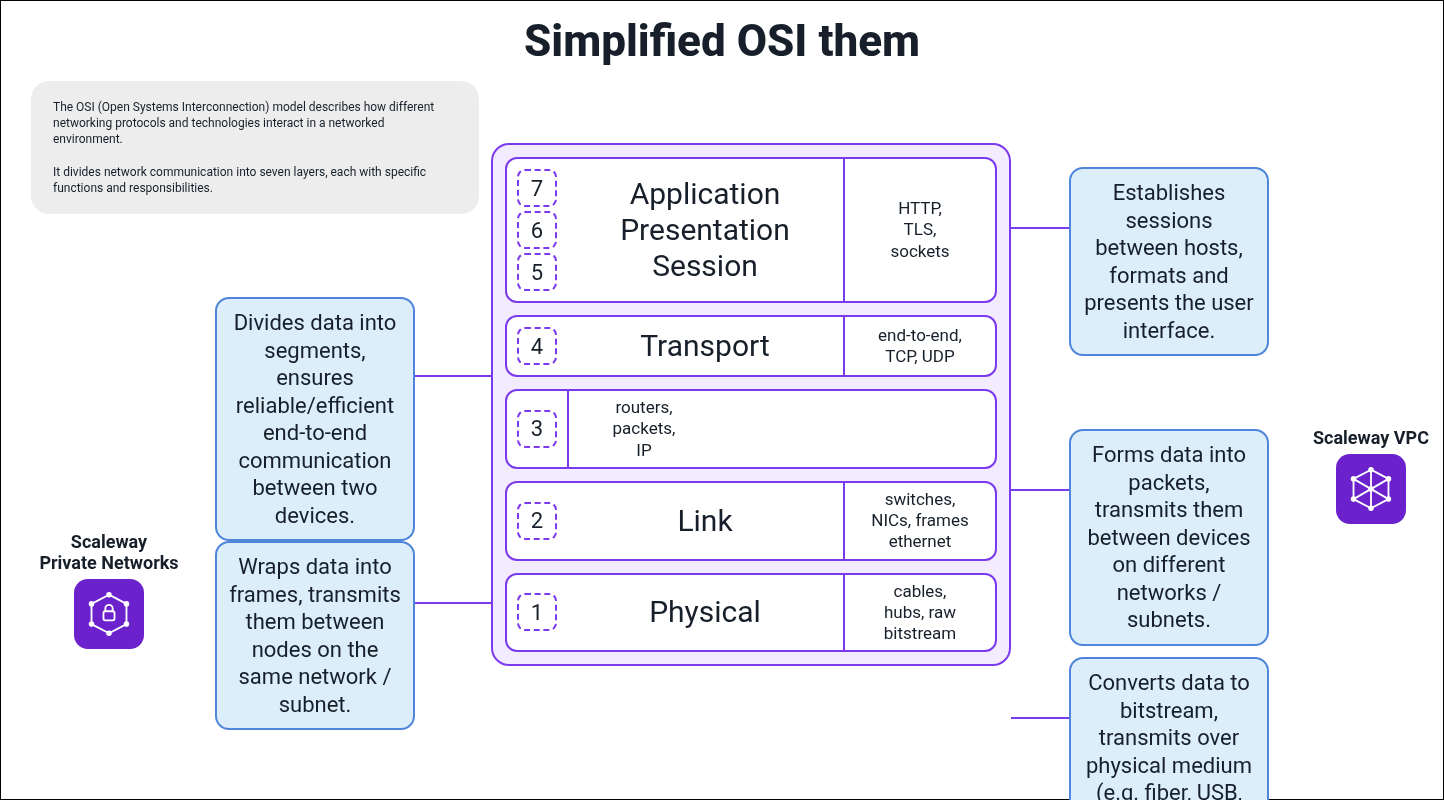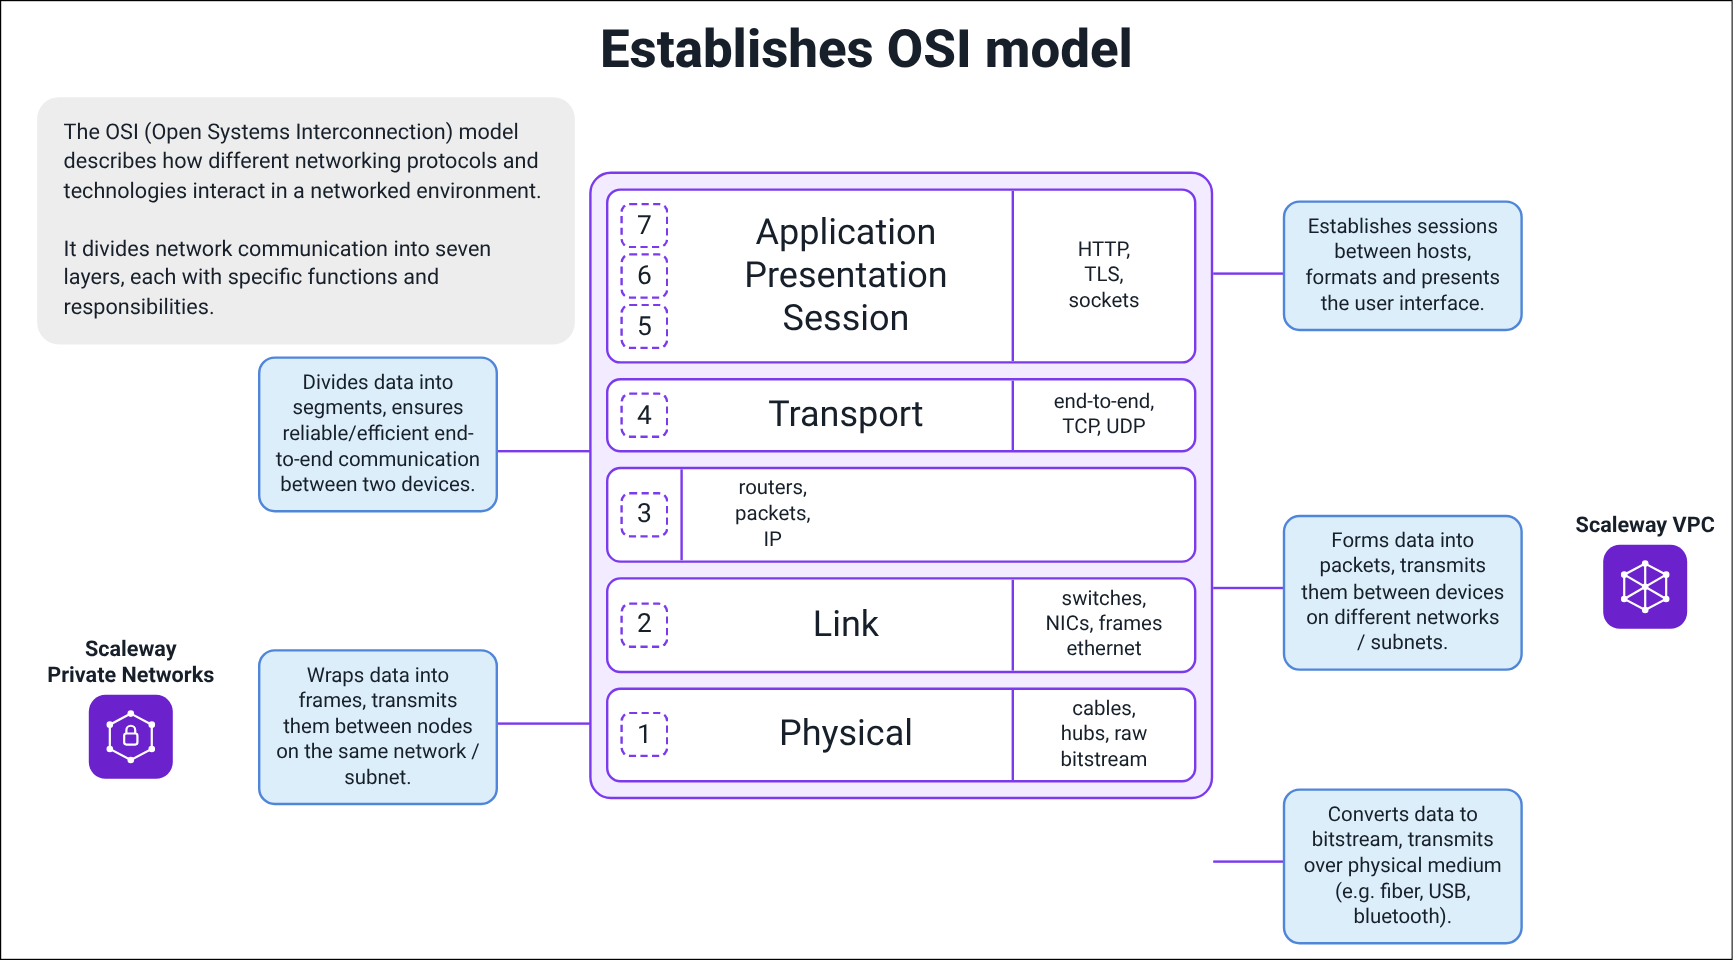--- a/index.html
+++ b/index.html
@@ -33,21 +33,21 @@
     font-weight: 800;
   }
   .intro {
     position:absolute;
     left: 30px;
     top: 80px;
     width: 448px;
     background: var(--gray-bg);
     border-radius: 18px;
     padding: 18px 22px;
-    font-size: 18px;
+    font-size: 12px;
     line-height: 1.35;
     white-space: pre-line;
   }
   .stack {
     position:absolute;
     left: 490px;
     top: 142px;
     width: 520px;
     background: var(--purple-light);
     border: 2px solid var(--purple-border);
@@ -107,21 +107,21 @@
     padding: 6px 8px;
     white-space:pre-line;
   }
   .note {
     position:absolute;
     width: 200px;
     background: var(--blue-light);
     border: 2px solid var(--blue-border);
     border-radius: 14px;
     padding: 10px 12px;
-    font-size:17px;
+    font-size:22px;
     line-height:1.25;
     text-align:center;
   }
   .connector {
     position:absolute;
     height:2px;
     background: var(--purple-border);
   }
   .badge {
     position:absolute;
@@ -143,21 +143,21 @@
     align-items:center;
     justify-content:center;
   }
   .badge-icon svg { width:46px; height:46px; }
 </style>
 </head>
 <body>
 
 <div class="page">
 
-  <div class="title">Establishes OSI model</div>
+  <div class="title">Simplified OSI them</div>
 
   <div class="intro">The OSI (Open Systems Interconnection) model describes how different networking protocols and technologies interact in a networked environment.
 
 It divides network communication into seven layers, each with specific functions and responsibilities.</div>
 
   <div class="connector" style="left:1010px; top:226px; width:60px;"></div>
   <div class="connector" style="left:412px; top:374px; width:80px;"></div>
   <div class="connector" style="left:1010px; top:488px; width:60px;"></div>
   <div class="connector" style="left:412px; top:601px; width:80px;"></div>
   <div class="connector" style="left:1010px; top:716px; width:60px;"></div>

